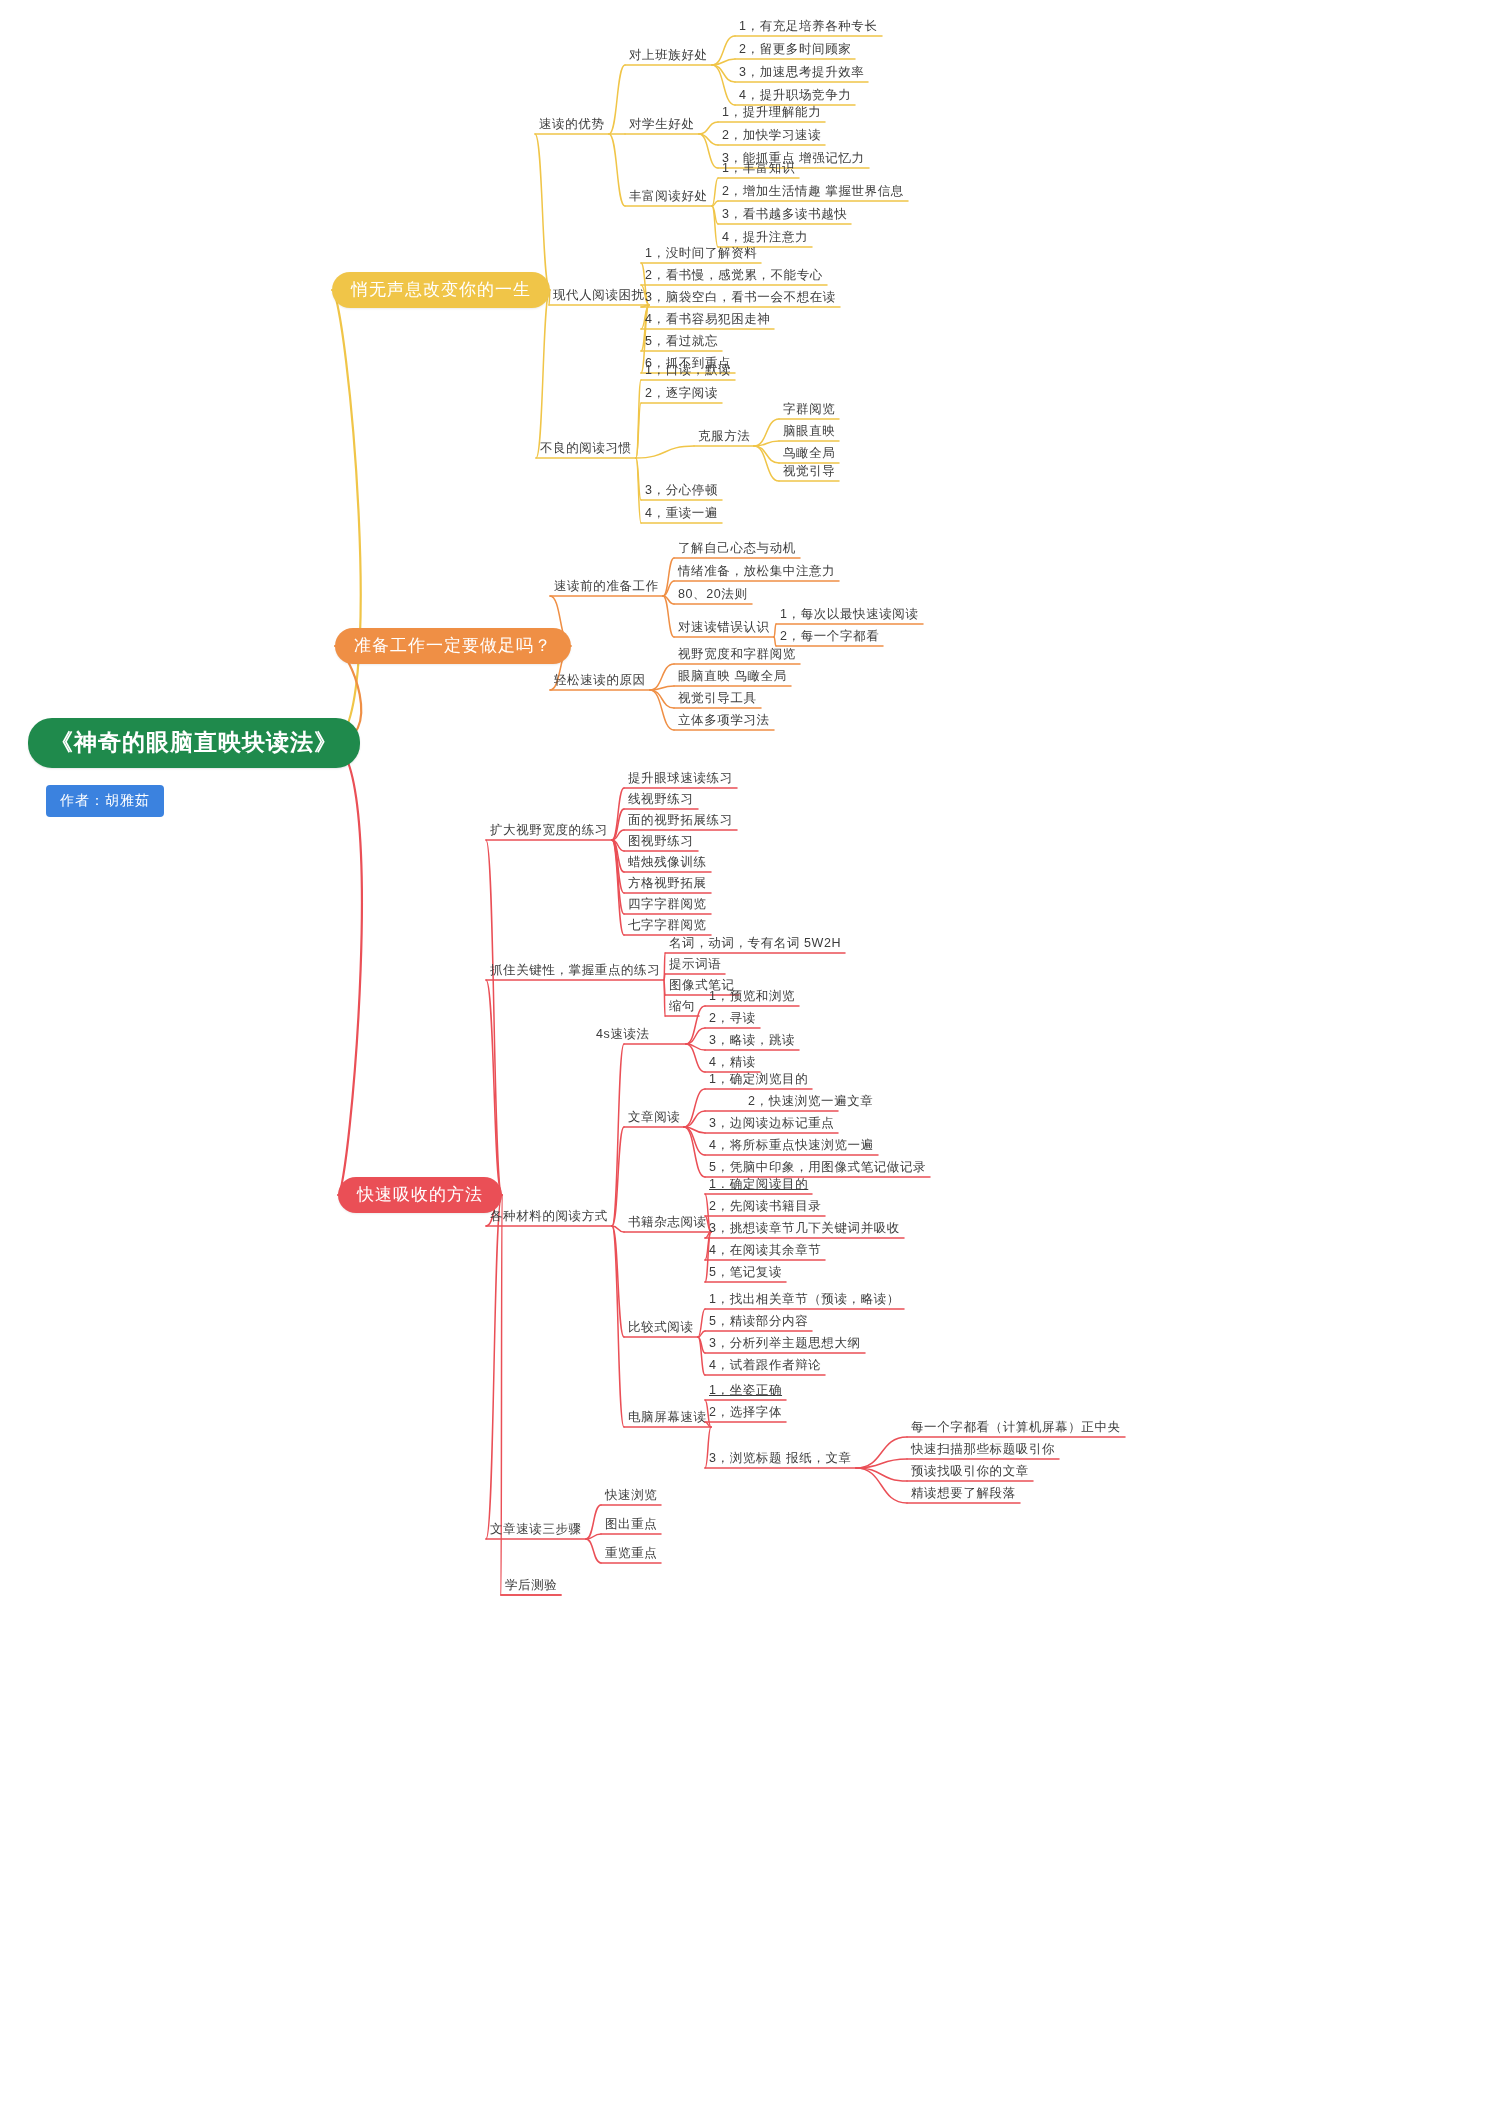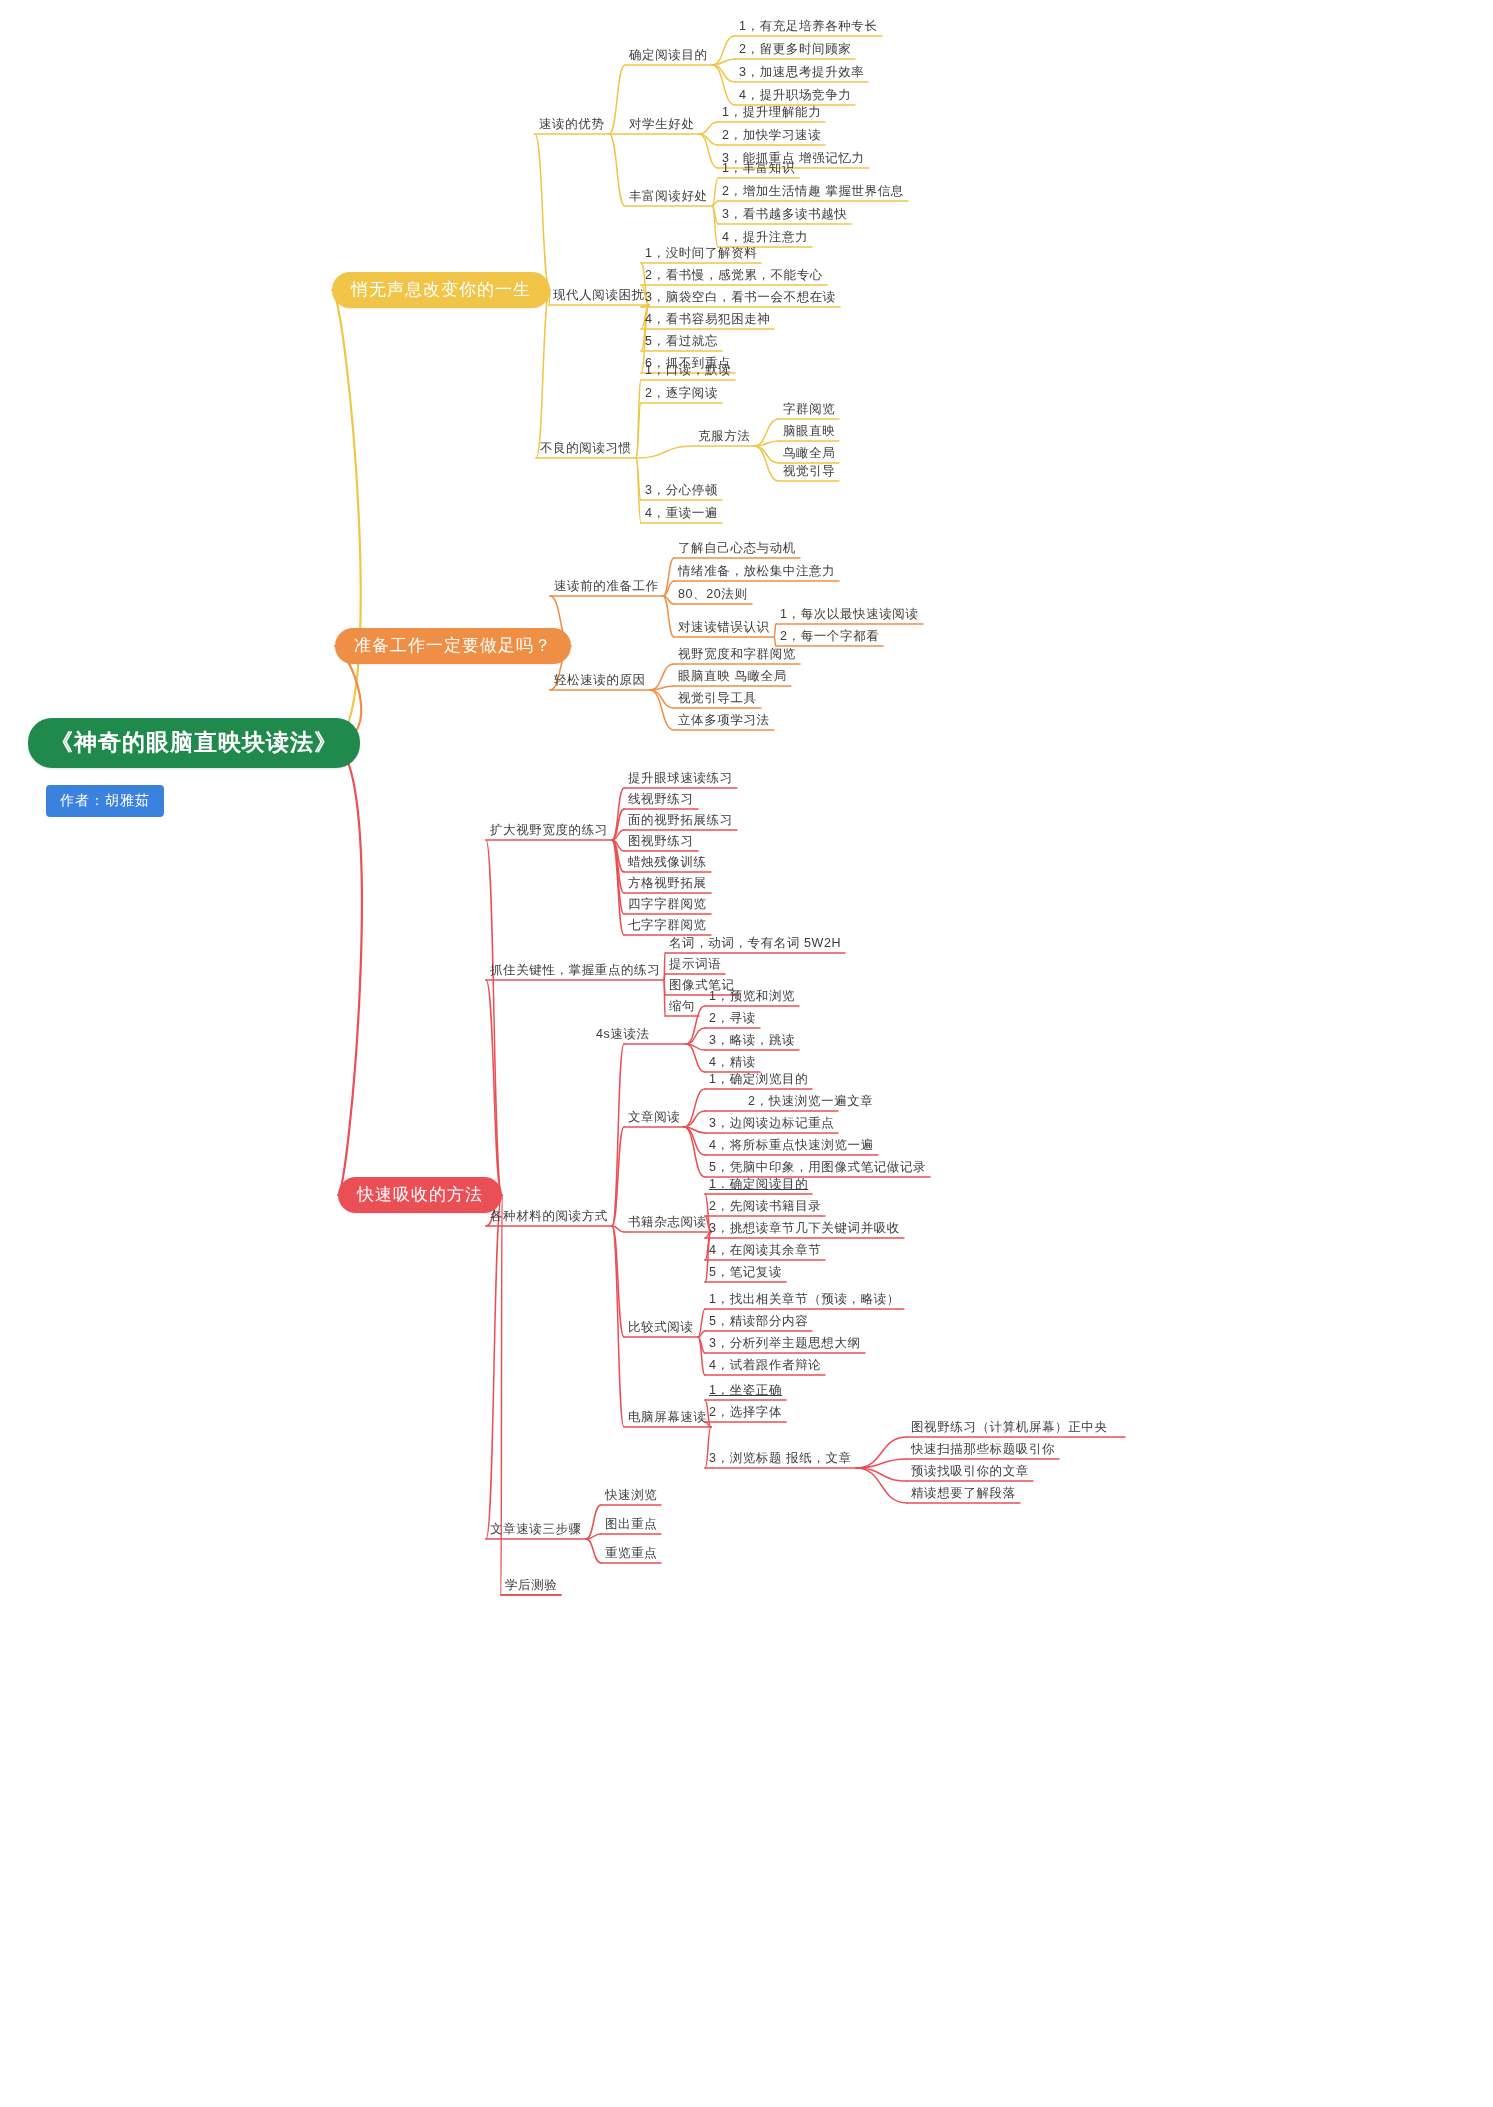--- a/index.html
+++ b/index.html
@@ -232,21 +232,21 @@
       <path d="M501,1595 L561,1595" stroke="#ea4f56" stroke-width="1.5" fill="none" stroke-linecap="round"></path>
     </svg>
 
   <div class="node root" style="left:28px;top:718px;">《神奇的眼脑直映块读法》</div>
   <div class="node author" style="left:46px;top:785px;">作者：胡雅茹</div>
 
   <div class="node pill y" style="left:332px;top:272px;">悄无声息改变你的一生</div>
 
   <div class="node txt" style="left:539px;top:117px;">速读的优势</div>
 
-  <div class="node txt" style="left:629px;top:48px;">确定阅读目的</div>
+  <div class="node txt" style="left:629px;top:48px;">对上班族好处</div>
   <div class="node txt" style="left:739px;top:19px;">1，有充足培养各种专长</div>
   <div class="node txt" style="left:739px;top:42px;">2，留更多时间顾家</div>
   <div class="node txt" style="left:739px;top:65px;">3，加速思考提升效率</div>
   <div class="node txt" style="left:739px;top:88px;">4，提升职场竞争力</div>
 
   <div class="node txt" style="left:629px;top:117px;">对学生好处</div>
   <div class="node txt" style="left:722px;top:105px;">1，提升理解能力</div>
   <div class="node txt" style="left:722px;top:128px;">2，加快学习速读</div>
   <div class="node txt" style="left:722px;top:151px;">3，能抓重点  增强记忆力</div>
 
@@ -334,21 +334,21 @@
   <div class="node txt" style="left:628px;top:1320px;">比较式阅读</div>
   <div class="node txt" style="left:709px;top:1292px;">1，找出相关章节（预读，略读）</div>
   <div class="node txt" style="left:709px;top:1314px;">5，精读部分内容</div>
   <div class="node txt" style="left:709px;top:1336px;">3，分析列举主题思想大纲</div>
   <div class="node txt" style="left:709px;top:1358px;">4，试着跟作者辩论</div>
 
   <div class="node txt" style="left:628px;top:1410px;">电脑屏幕速读</div>
   <div class="node txt" style="left:709px;top:1383px;text-decoration:underline;">1，坐姿正确</div>
   <div class="node txt" style="left:709px;top:1405px;">2，选择字体</div>
   <div class="node txt" style="left:709px;top:1451px;">3，浏览标题          报纸，文章</div>
-  <div class="node txt" style="left:911px;top:1420px;">图视野练习（计算机屏幕）正中央</div>
+  <div class="node txt" style="left:911px;top:1420px;">每一个字都看（计算机屏幕）正中央</div>
   <div class="node txt" style="left:911px;top:1442px;">快速扫描那些标题吸引你</div>
   <div class="node txt" style="left:911px;top:1464px;">预读找吸引你的文章</div>
   <div class="node txt" style="left:911px;top:1486px;">精读想要了解段落</div>
 
   <div class="node txt" style="left:490px;top:1522px;">文章速读三步骤</div>
   <div class="node txt" style="left:605px;top:1488px;">快速浏览</div>
   <div class="node txt" style="left:605px;top:1517px;">图出重点</div>
   <div class="node txt" style="left:605px;top:1546px;">重览重点</div>
 
   <div class="node txt" style="left:505px;top:1578px;">学后测验</div>

